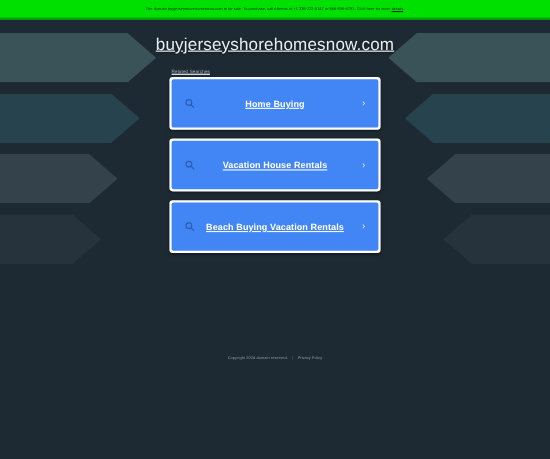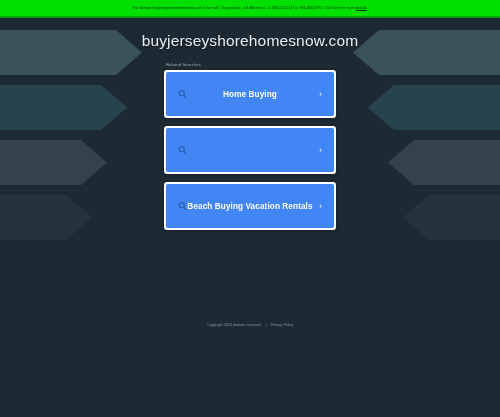--- a/index.html
+++ b/index.html
@@ -70,34 +70,35 @@
   
   .page {
     position: relative;
     z-index: 10;
     width: 500px;
     height: 417px;
     padding-top: 18px;
     display: flex;
     flex-direction: column;
     align-items: center;
+    text-decoration: underline;
   }
 
   .domain-title {
     margin-top: 14px;
     font-size: 15.5px;
     font-weight: 400;
     color: #e8eef2;
     letter-spacing: 0.15px;
     text-shadow: 0 1px 2px rgba(0,0,0,.45);
   }
 
   .search-block {
     margin-top: 12px;
-    width: 172px;
+    width: 192px;
   }
 
   .related-label {
     font-size: 4.2px;
     line-height: 6px;
     color: #9fb0bb;
     margin-bottom: 2px;
     padding-left: 2px;
     letter-spacing: 0.1px;
   }
@@ -220,20 +221,21 @@
             <span class="term-label">Home Buying</span>
             <span class="term-chevron">›</span>
           </div>
         </div>
         <div class="term-shell">
           <div class="term-button">
             <svg class="term-search-icon" viewBox="0 0 16 16">
               <circle cx="6.6" cy="6.6" r="4.6" fill="none" stroke="#1b3f7a" stroke-width="2"></circle>
               <line x1="10.2" y1="10.2" x2="14.4" y2="14.4" stroke="#1b3f7a" stroke-width="2" stroke-linecap="round"></line>
             </svg>
+            <span class="term-label">Vacation House Rentals</span>
             <span class="term-chevron">›</span>
           </div>
         </div>
         <div class="term-shell">
           <div class="term-button">
             <svg class="term-search-icon" viewBox="0 0 16 16">
               <circle cx="6.6" cy="6.6" r="4.6" fill="none" stroke="#1b3f7a" stroke-width="2"></circle>
               <line x1="10.2" y1="10.2" x2="14.4" y2="14.4" stroke="#1b3f7a" stroke-width="2" stroke-linecap="round"></line>
             </svg>
             <span class="term-label">Beach Buying Vacation Rentals</span>

